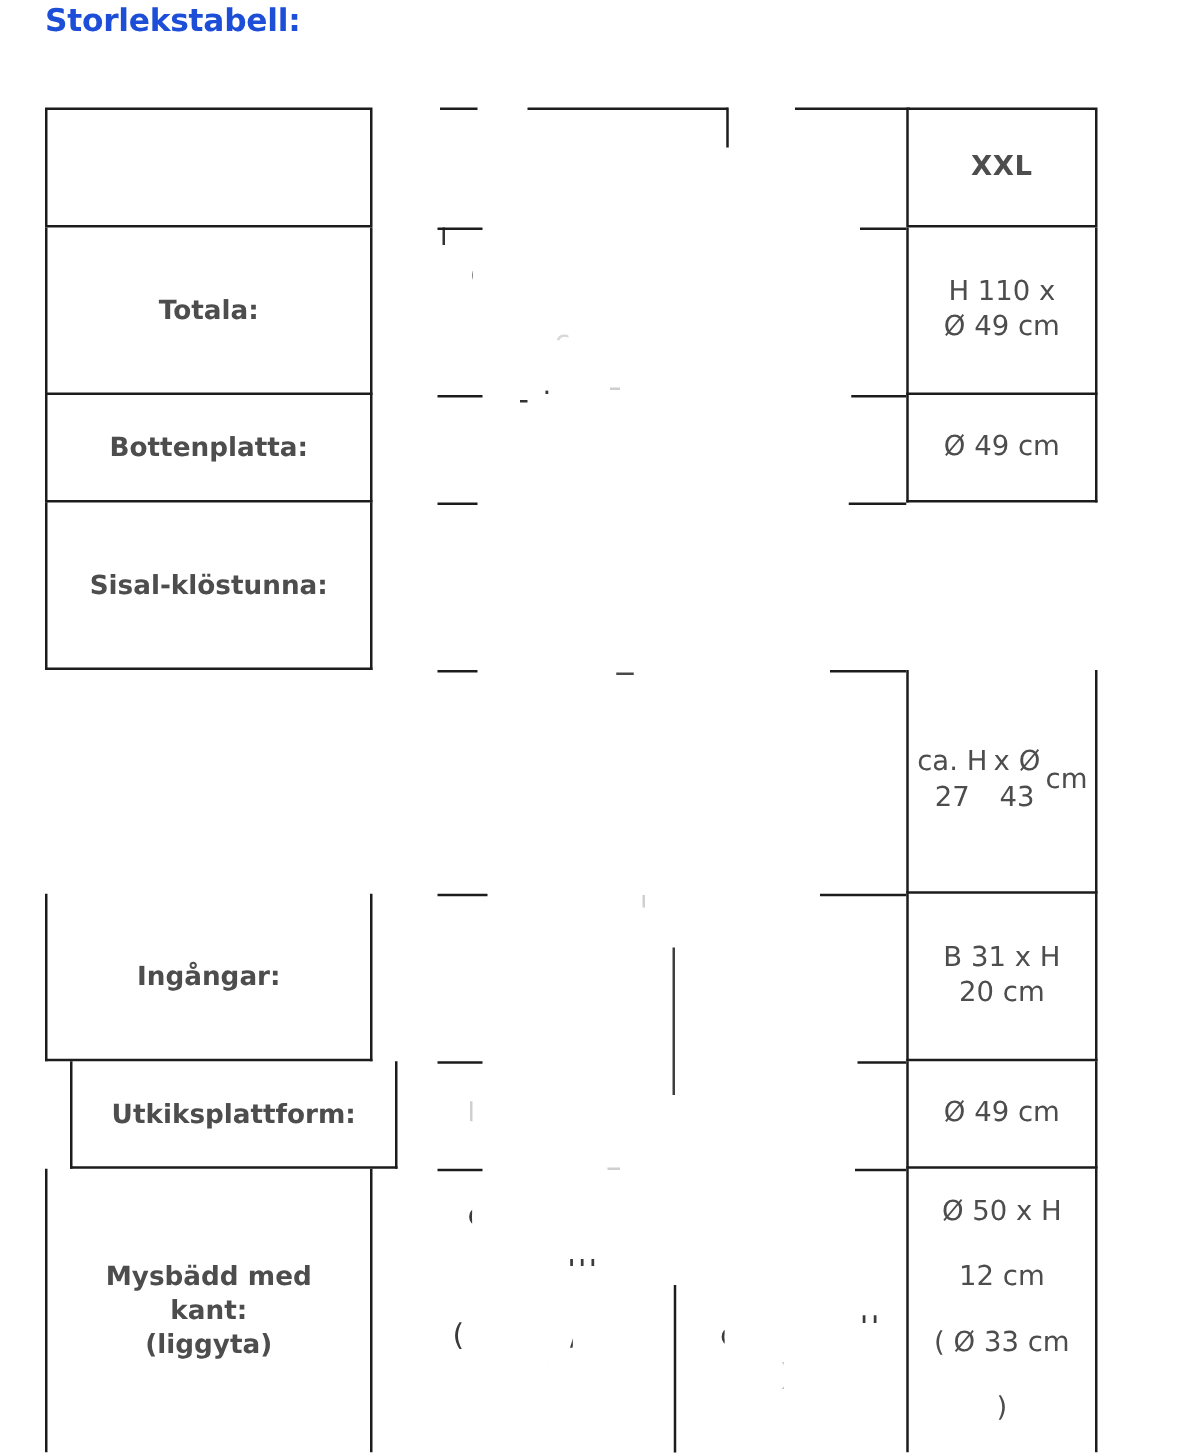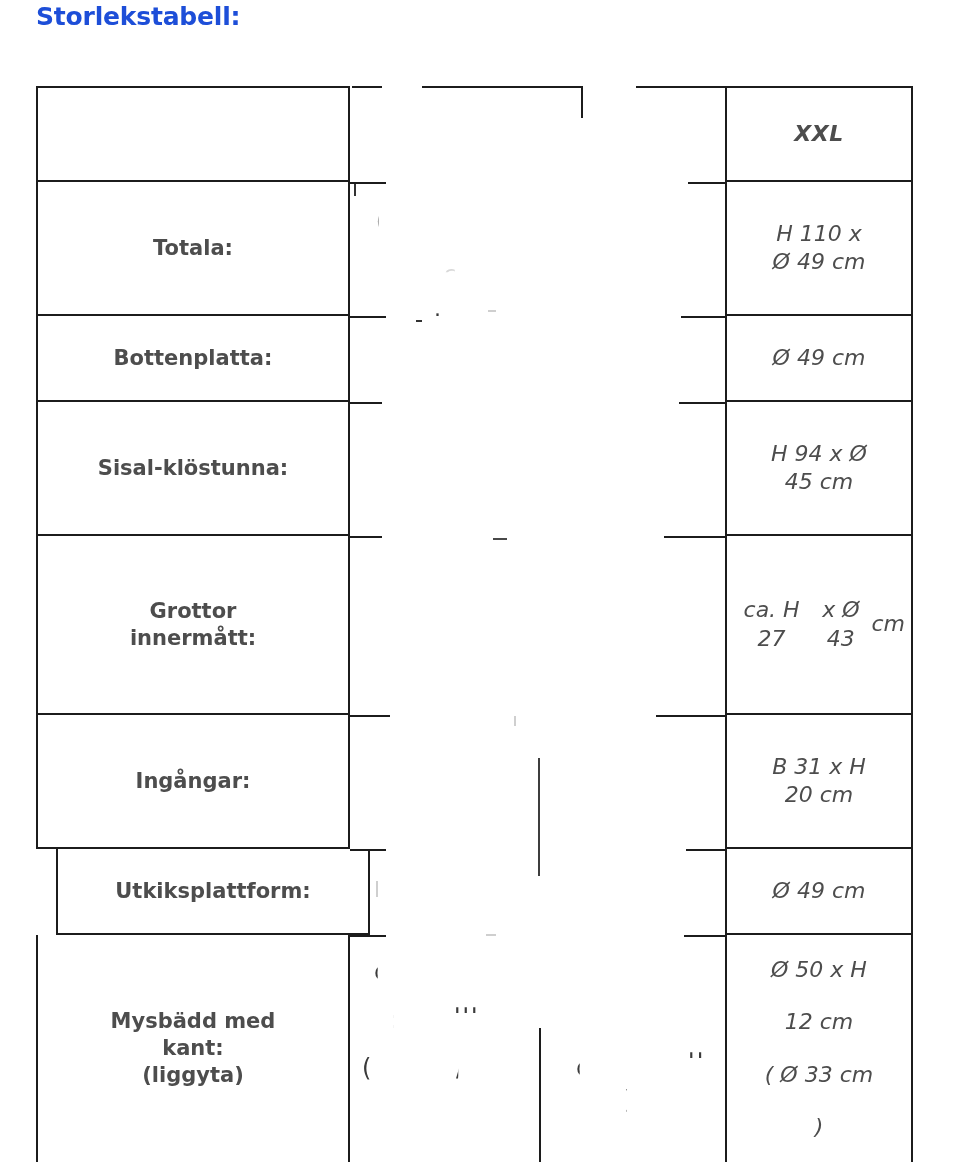--- a/index.html
+++ b/index.html
@@ -48,44 +48,43 @@
     box-sizing: border-box;
     display: flex;
     align-items: center;
     justify-content: center;
     text-align: center;
     line-height: 1.28;
   }
 
   .label-cell {
     left: 0;
-    width: 314px;
+    width: 262px;
     border-left: 2px solid #1c1c1c;
     border-right: 2px solid #1c1c1c;
     border-bottom: 2px solid #1c1c1c;
     font-size: 21px;
     font-weight: bold;
     color: #4d4d4d;
     padding: 12px 8px;
   }
   .label-cell.first {
     border-top: 2px solid #1c1c1c;
   }
 
   .value-cell {
     left: 689px;
-    width: 188px;
+    width: 153px;
     border-left: 2px solid #1c1c1c;
     border-right: 2px solid #1c1c1c;
     border-bottom: 2px solid #1c1c1c;
     font-size: 22px;
     font-weight: normal;
     color: #4d4d4d;
     padding: 0 6px;
-    font-style: italic;
   }
   .value-cell.first {
     border-top: 2px solid #1c1c1c;
   }
   .value-cell.header-cell {
     font-weight: bold;
     font-size: 22px;
     letter-spacing: 0.5px;
   }
 
@@ -140,24 +139,20 @@
     </div>
 
     <div class="cell label-cell" style="top:316px; height:134px;">
       <span>Sisal-klöstunna:</span>
     </div>
 
     <div class="cell label-cell" style="top:230px; height:86px;">
       <span>Bottenplatta:</span>
     </div>
 
-    <div class="cell label-cell" style="top:450px; height:179px; flex-direction:column;">
-      <span>Grottor</span>
-      <span>innermått:</span>
-    </div>
 
     <div class="cell label-cell" style="top:629px; height:134px;">
       <span>Ingångar:</span>
     </div>
 
     <div class="cell label-cell" style="top:763px; height:86px;margin-left:20px;">
       <span>Utkiksplattform:</span>
     </div>
 
     <div class="cell label-cell" style="top:849px; height:227px; flex-direction:column; border-bottom:none;">
@@ -172,24 +167,20 @@
 
     <div class="cell value-cell" style="top:96px; height:134px; flex-direction:column;">
       <span>H 110 x</span>
       <span>Ø 49 cm</span>
     </div>
 
     <div class="cell value-cell" style="top:230px; height:86px;">
       <span>Ø 49 cm</span>
     </div>
 
-    <div class="cell value-cell" style="top:316px; height:134px; flex-direction:column;">
-      <span>H 94 x Ø</span>
-      <span>45 cm</span>
-    </div>
 
     <div class="cell value-cell" style="top:450px; height:179px; ">
       <span>ca. H 27</span>
       <span>x Ø 43</span>
       <span>cm</span>
     </div>
 
     <div class="cell value-cell" style="top:629px; height:134px; flex-direction:column;">
       <span>B 31 x H</span>
       <span>20 cm</span>

